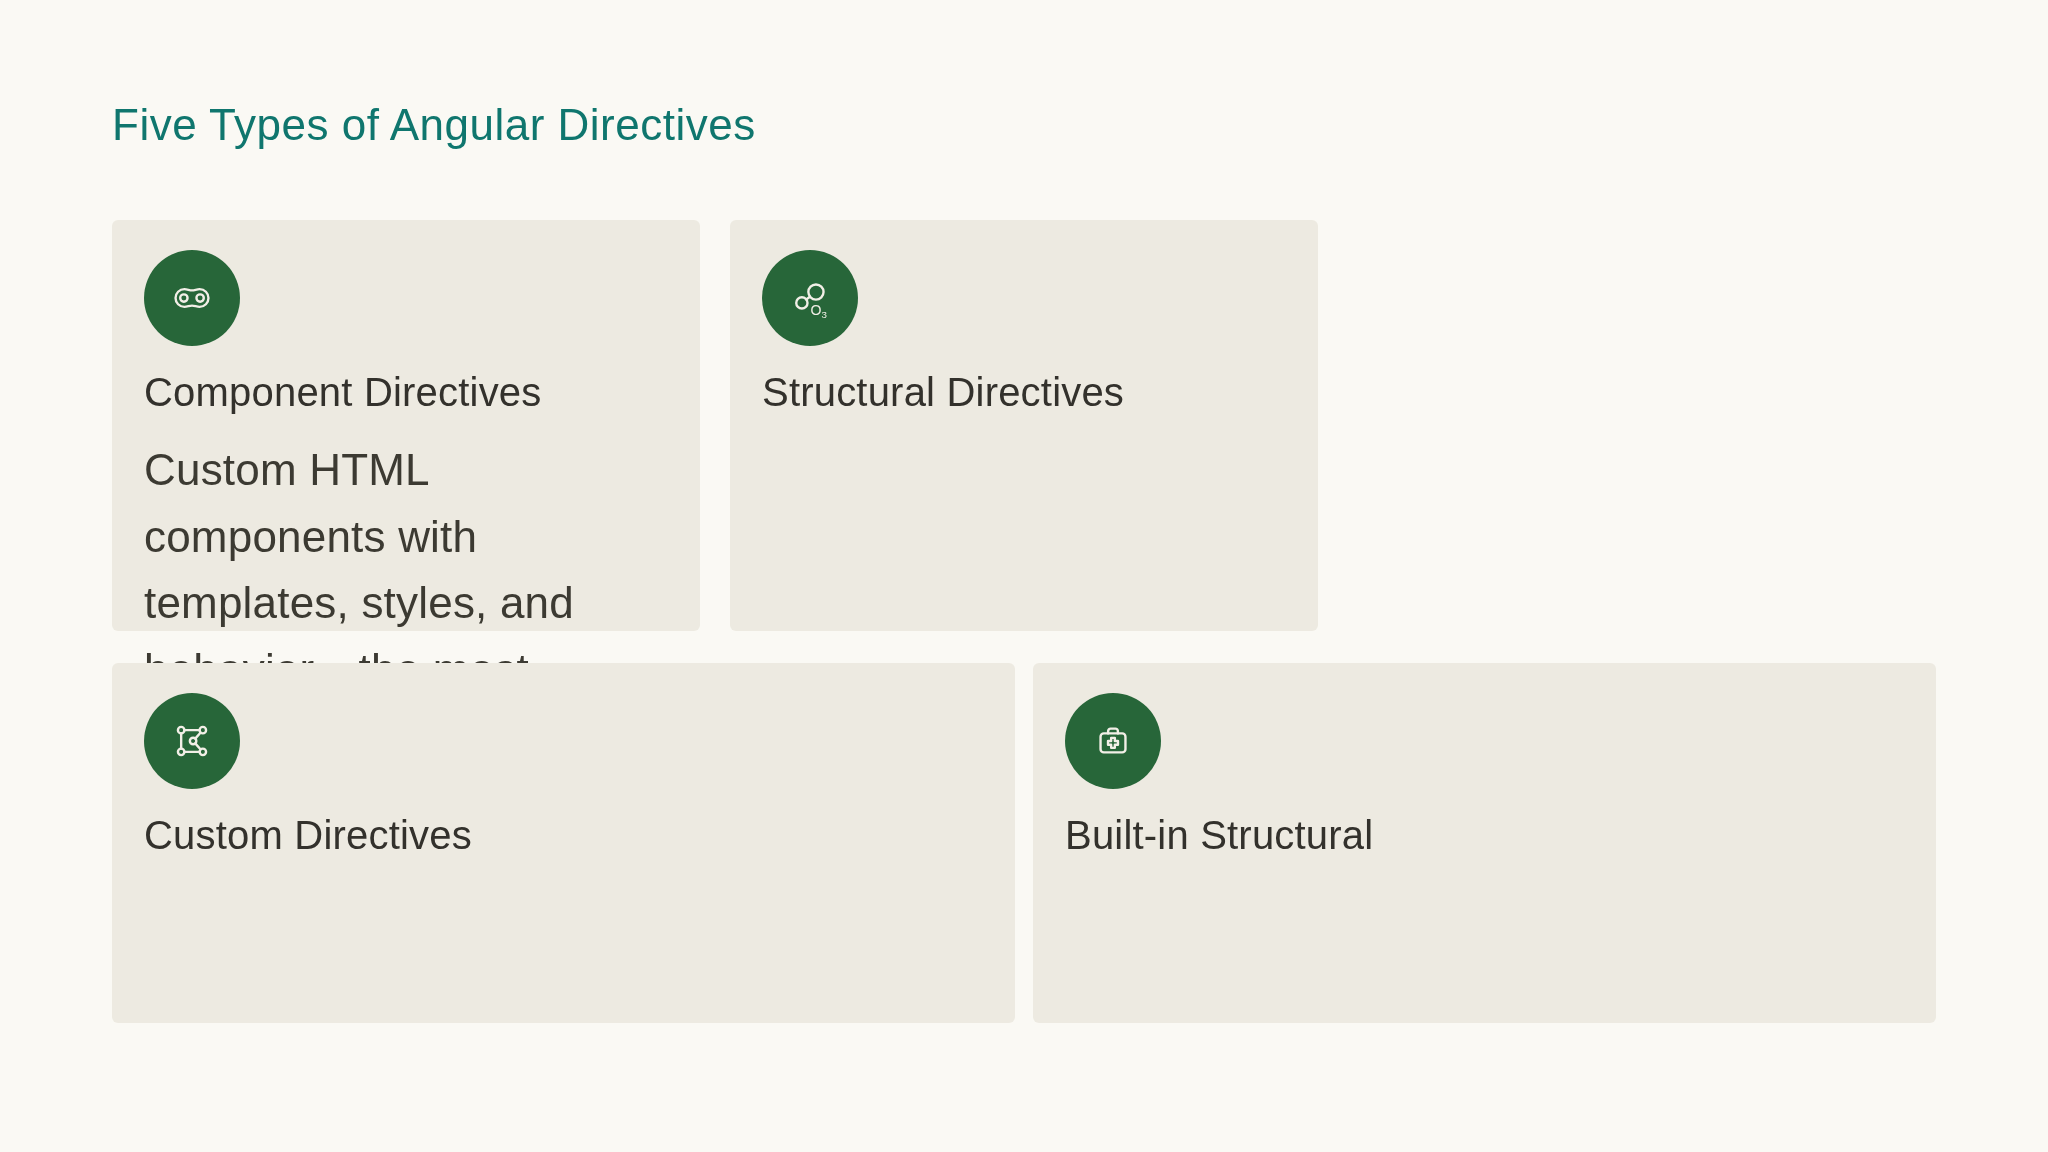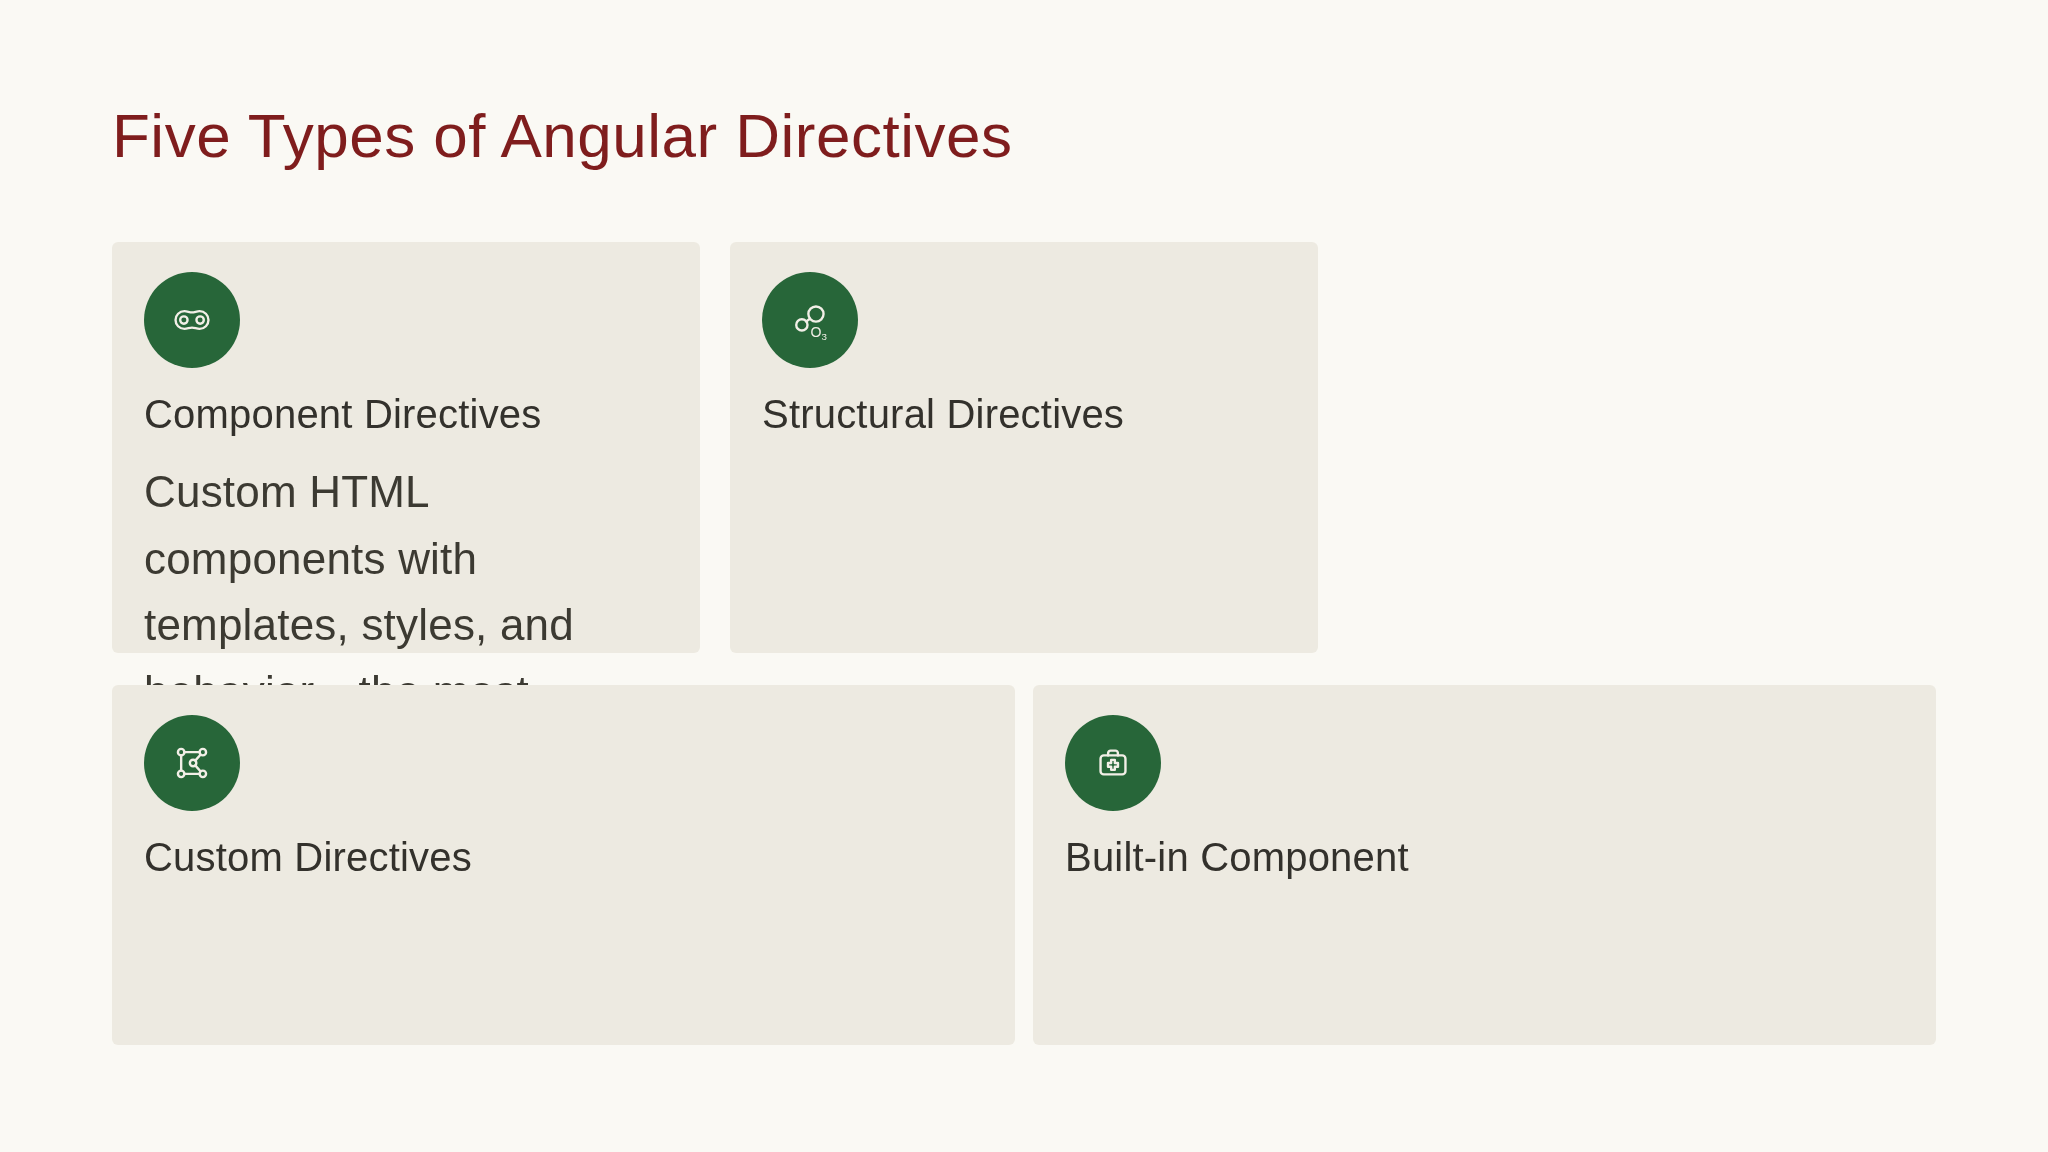--- a/index.html
+++ b/index.html
@@ -9,24 +9,24 @@
     font-family: "Liberation Sans", "DejaVu Sans", sans-serif;
     overflow: hidden;
   }
   .content {
     width: 2048px;
     height: 1152px;
     padding: 0 112px;
   }
   .page-title {
     margin-top: 98px;
-    font-size: 62px;
+    font-size: 44px;
     line-height: 1.22;
     font-weight: 400;
-    color: #7f1d1d;
+    color: #0f766e;
     letter-spacing: 0.5px;
   }
   .cards-row { display: grid; }
   .row-top {
     margin-top: 68px;
     grid-template-columns: repeat(3, 1fr);
     gap: 30px;
   }
   .row-bottom {
     margin-top: 32px;
@@ -125,18 +125,18 @@
     </div>
 
     <div class="card">
       <div class="icon-circle">
         <svg width="52" height="52" viewBox="0 0 48 48" fill="none" stroke="#F2EFE7" stroke-width="2.2" stroke-linecap="round" stroke-linejoin="round">
           <rect x="12.5" y="17" width="23" height="17.5" rx="3"></rect>
           <path d="M19.5,17 V14.8 a2.2,2.2 0 0 1 2.2,-2.2 h4.6 a2.2,2.2 0 0 1 2.2,2.2 V17"></path>
           <path d="M22.3,21.1 h3.4 v2.9 h2.9 v3.4 h-2.9 v2.9 h-3.4 v-2.9 h-2.9 v-3.4 h2.9 Z"></path>
         </svg>
       </div>
-      <h2 class="card-title">Built-in Component</h2>
+      <h2 class="card-title">Built-in Structural</h2>
     </div>
 
   </div>
 
 </div>
 
 </body></html>

